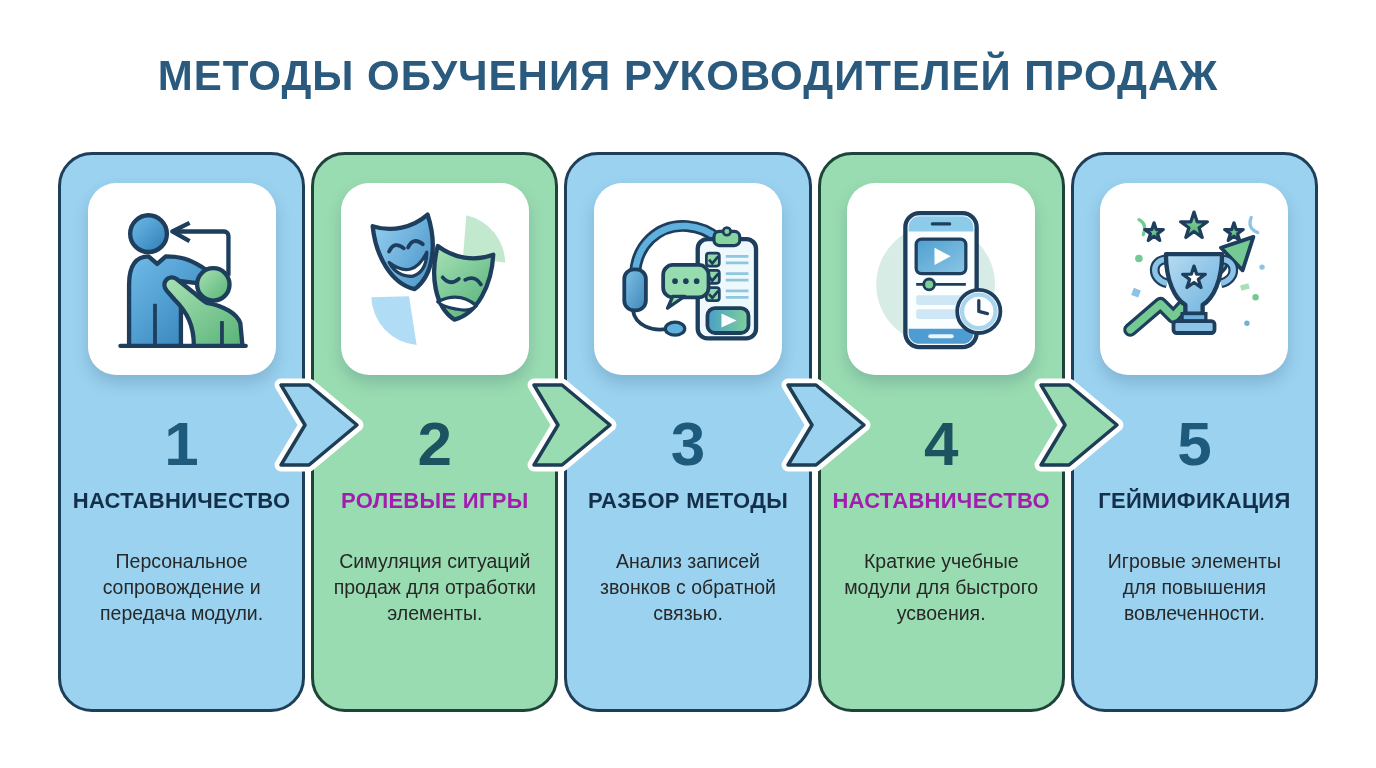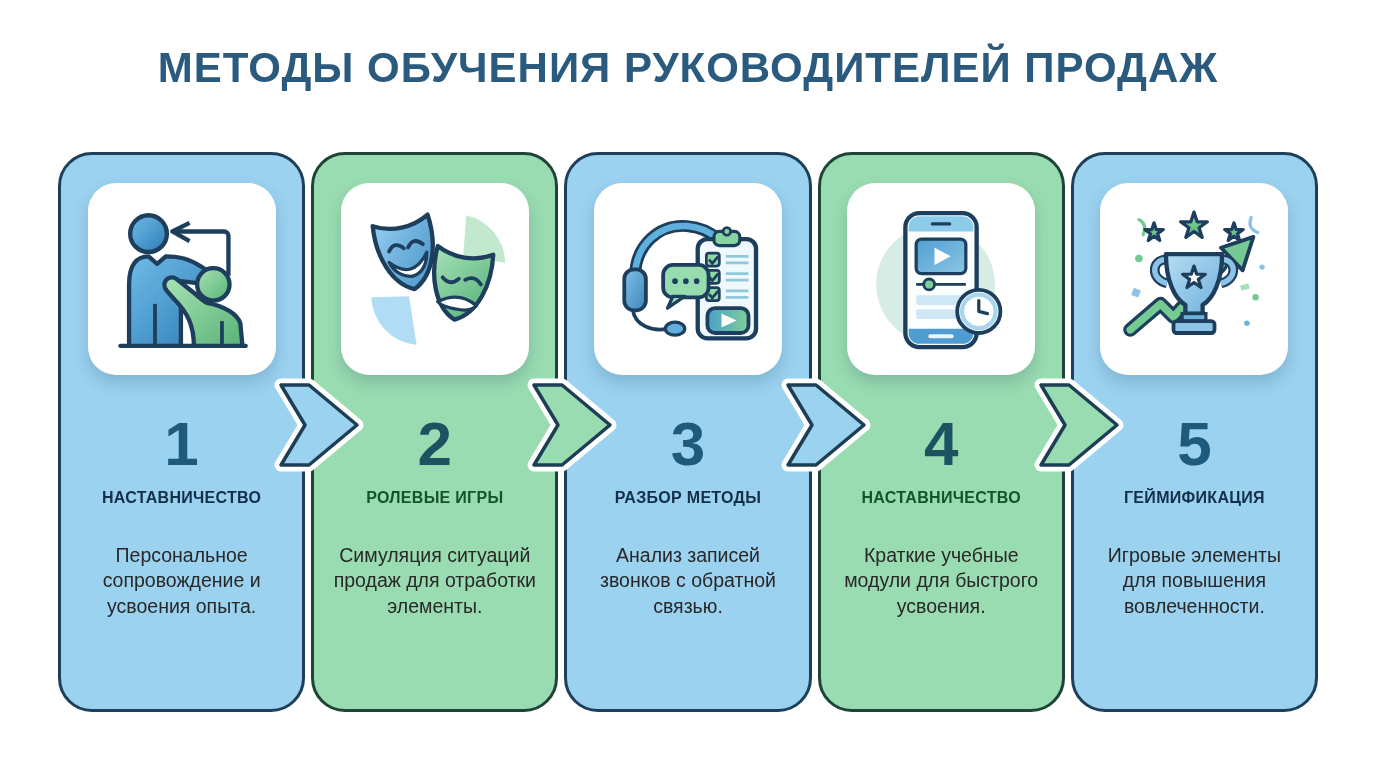--- a/index.html
+++ b/index.html
@@ -1,21 +1,21 @@
 <!DOCTYPE html>
 <html lang="ru"><head>
 <meta charset="utf-8">
 <style>
   html,body{margin:0;padding:0;background:#ffffff;}
   .stage{
     position:relative;width:1376px;height:768px;background:#ffffff;overflow:hidden;
     font-family:"Liberation Sans",sans-serif;
   }
   .page-title{
-    position:absolute;top:44px;left:0;width:100%;margin:0;
+    position:absolute;top:52px;left:0;width:100%;margin:0;
     text-align:center;font-size:42px;font-weight:700;letter-spacing:1px;
     color:#2a5a7d;
   }
   .cards{
     position:absolute;left:58px;top:152px;width:1260px;height:560px;
     display:flex;gap:6px;
   }
   .card{
     flex:1;border-radius:34px;border:3px solid;position:relative;
     text-align:center;box-sizing:border-box;
@@ -27,24 +27,24 @@
     box-shadow:0 8px 16px rgba(20,60,90,.20);
     display:flex;align-items:center;justify-content:center;
   }
   .icon-box svg{width:162px;height:162px;display:block;}
   .number{
     margin-top:38px;font-size:62px;font-weight:700;line-height:1;
   }
   .card.blue  .number{color:#1d5a7b;}
   .card.green .number{color:#1d5361;}
   .card-title{
-    margin-top:14px;font-size:16px;font-weight:700;letter-spacing:.3px;line-height:1.1;
+    margin-top:14px;font-size:22px;font-weight:700;letter-spacing:.3px;line-height:1.1;
   }
   .card.blue  .card-title{color:#132f49;}
-  .card.green .card-title{color:#14532d;}
+  .card.green .card-title{color:#a21caf;}
   .card-desc{
     margin-top:36px;font-size:19.5px;line-height:1.32;color:#282828;padding:0 18px;
   }
   .connector{
     position:absolute;top:378px;width:86px;height:94px;z-index:5;overflow:visible;
   }
   .connector .halo{fill:#ffffff;stroke:#ffffff;stroke-width:13;stroke-linejoin:round;}
   .connector .body{stroke:#1d3e55;stroke-width:3.5;stroke-linejoin:round;}
   .c1{left:276px;} .c2{left:529px;} .c3{left:783px;} .c4{left:1036px;}
 </style>
@@ -76,21 +76,21 @@
           <circle cx="44" cy="33" r="17" fill="url(#g1b)" stroke="#1d3e5c" stroke-width="4"></circle>
           <path d="M26 137 V80 C26 62 33 54 44 54 L52 61 L60 54 C74 54 82 57 92 63 L101 69 C107 73 105 81 98 80 L74 77 L74 137 Z" fill="url(#g1b)" stroke="#1d3e5c" stroke-width="4" stroke-linejoin="round"></path>
           <path d="M50 137 V98" stroke="#1d3e5c" stroke-width="3.5"></path>
           <circle cx="104" cy="80" r="15" fill="url(#g1g)" stroke="#1d3e5c" stroke-width="4"></circle>
           <path d="M86 137 C86 118 80 106 68 94 L61 86 C55 79 62 70 70 75 L85 87 C90 91 94 95 98 97 C114 100 126 107 129 116 L131 137 Z" fill="url(#g1g)" stroke="#1d3e5c" stroke-width="4" stroke-linejoin="round"></path>
           <path d="M112 137 V114" stroke="#1d3e5c" stroke-width="3.5"></path>
         </svg>
       </div>
       <div class="number">1</div>
       <div class="card-title">НАСТАВНИЧЕСТВО</div>
-      <div class="card-desc">Персональное сопровождение и усвоения опыта.</div>
+      <div class="card-desc">Персональное сопровождение и передача модули.</div>
     </div>
 
     <div class="card green">
       <div class="icon-box">
         <svg viewBox="0 0 150 150">
           <defs>
             <linearGradient id="g2b" x1="0" y1="0" x2="1" y2="1">
               <stop offset="0" stop-color="#93cdef"></stop>
                 <stop offset="1" stop-color="#4390c5"></stop>
             </linearGradient>

